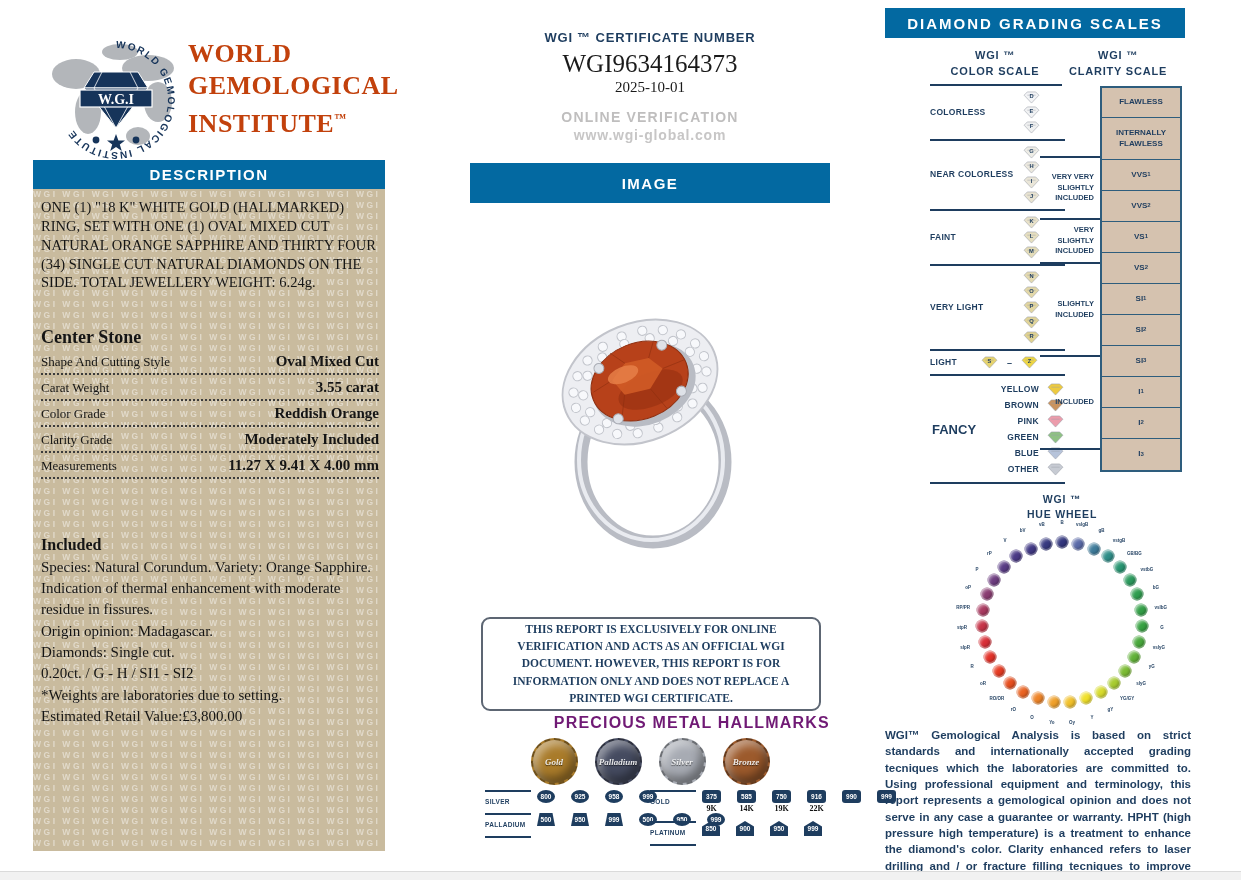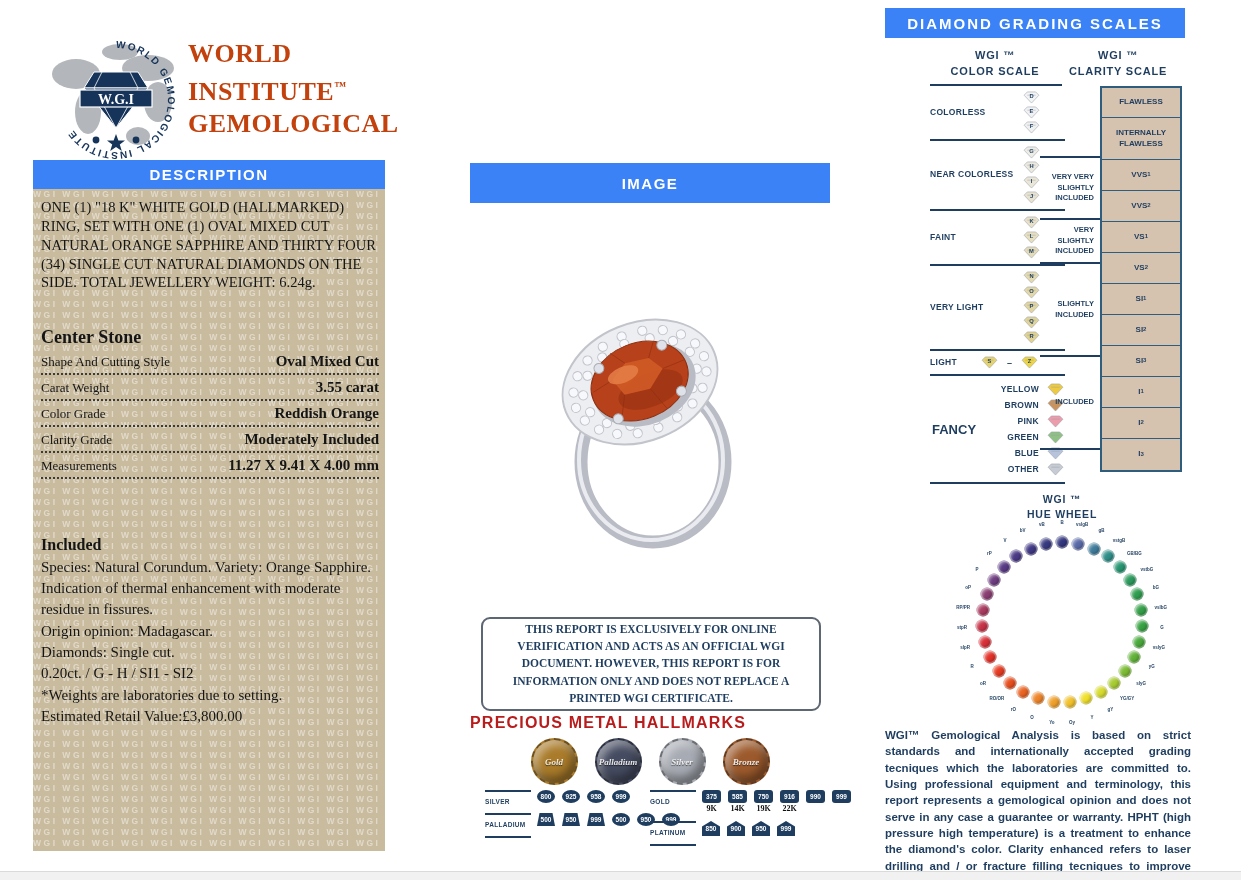--- a/index.html
+++ b/index.html
@@ -5,21 +5,21 @@
   * { box-sizing: border-box; margin: 0; padding: 0; }
   body { background:#fff; font-family:"Liberation Sans", sans-serif; }
   #page { position:relative; width:1241px; height:880px; background:#fff; overflow:hidden; }
 
   
   #logo { position:absolute; left:50px; top:34px; width:132px; height:126px; }
   #org-title { position:absolute; left:188px; top:38px; width:210px;
     font-family:"Liberation Serif", serif; font-weight:bold; font-size:26px; line-height:32px;
     color:#c2410c; letter-spacing:0.5px; }
   #org-title .tm { font-size:12px; vertical-align:super; }
-  .navy-bar { position:absolute; background:#3b82f6; color:#fff; display:flex; align-items:center;
+  .navy-bar { position:absolute; background:#0369a1; color:#fff; display:flex; align-items:center;
     justify-content:center; font-weight:bold; letter-spacing:1.5px; }
   #desc-bar { left:33px; top:160px; width:352px; height:29px; font-size:15px; }
   #beige { position:absolute; left:33px; top:189px; width:352px; height:662px; background:#c9bb9e; overflow:hidden; }
   #beige .texture { position:absolute; inset:0; color:rgba(255,255,255,0.45); font-size:8.5px;
     line-height:11px; font-weight:bold; letter-spacing:2.5px; word-break:break-all; overflow:hidden; }
   .beige-block { position:absolute; font-family:"Liberation Serif", serif; color:#151515; }
   #desc-text { left:8px; top:9px; width:338px; font-size:14.5px; line-height:1.3; }
   #center-stone { left:8px; top:138px; width:338px; }
   .cs-title { font-size:18px; font-weight:bold; margin-bottom:1px; }
   .cs-row { display:flex; justify-content:space-between; align-items:baseline;
@@ -36,36 +36,36 @@
   #cert-date { font-family:"Liberation Serif", serif; font-size:15px; color:#1a1a1a; margin-top:1px; }
   #online-verif { font-size:14px; font-weight:bold; color:#bfbebe; letter-spacing:1.2px; margin-top:13px; }
   #website { font-size:14px; font-weight:bold; color:#c7c6c6; letter-spacing:0.8px; margin-top:2px; }
   #image-bar { left:470px; top:163px; width:360px; height:40px; font-size:15px; }
   #ring-wrap { position:absolute; left:515px; top:290px; width:280px; height:270px; }
   #disclaimer-box { position:absolute; left:481px; top:617px; width:340px; height:94px;
     border:2px solid #5d6673; border-radius:9px; display:flex; align-items:center; justify-content:center;
     padding:6px 18px; }
   #disclaimer-box p { font-family:"Liberation Serif", serif; font-weight:bold; font-size:11.5px;
     line-height:1.5; color:#1e3d5f; text-align:center; }
-  #hallmarks-title { position:absolute; left:470px; top:714px; width:360px; text-align:left;
-    font-size:16px; font-weight:bold; color:#b91c1c; letter-spacing:1.2px; }
+  #hallmarks-title { position:absolute; left:470px; top:714px; width:360px; text-align:right;
+    font-size:16px; font-weight:bold; color:#701a75; letter-spacing:1.2px; }
   #medals-row { position:absolute; left:470px; top:738px; width:360px; display:flex;
     justify-content:center; gap:17px; }
   .medal { width:47px; height:47px; border-radius:50%; border:2px dashed rgba(0,0,0,0.35);
     display:flex; align-items:center; justify-content:center;
     box-shadow: inset -4px -6px 8px rgba(0,0,0,0.38), inset 4px 5px 8px rgba(255,255,255,0.45); }
   .medal span { font-family:"Liberation Serif", serif; font-style:italic; font-weight:bold;
     color:rgba(255,255,255,0.88); font-size:9px; text-shadow:0 1px 1px rgba(0,0,0,0.6); }
   .hm-col { position:absolute; top:790px; }
   #hm-col-0 { left:485px; width:162px; }
   #hm-col-1 { left:650px; width:178px; }
   .hm-row { display:flex; align-items:flex-start; gap:6px; margin-bottom:8px; }
   .hm-label { width:46px; font-size:6.5px; font-weight:bold; color:#1e3d5f; letter-spacing:0.3px;
     border-top:2px solid #1e3d5f; padding-top:6px; flex-shrink:0; }
-  .hm-stamps { display:flex; gap:7px; align-items:flex-start; flex-wrap:nowrap; }
+  .hm-stamps { display:flex; gap:16px; align-items:flex-start; flex-wrap:nowrap; }
   .stampwrap { display:inline-flex; flex-direction:column; align-items:center; gap:1px; }
   .stamp { display:inline-flex; align-items:center; justify-content:center; background:#1e3d5f;
     color:#fff; font-size:6.5px; font-weight:bold; width:18px; height:13px; }
   .stamp.oval { border-radius:50%; }
   .stamp.rect { border-radius:3px; width:19px; }
   .stamp.trap { clip-path:polygon(14% 0, 86% 0, 100% 100%, 0 100%); }
   .stamp.house { clip-path:polygon(50% 0, 100% 36%, 100% 100%, 0 100%, 0 36%); height:15px; }
   .stampsub { font-family:"Liberation Serif", serif; font-weight:bold; font-size:8px; color:#111; }
   .hm-endline { width:46px; border-top:2px solid #1e3d5f; }
 
@@ -152,22 +152,22 @@
       <rect x="30" y="56" width="72" height="17" fill="#16345a" stroke="#fff" stroke-width="1.2"></rect>
       <text x="66" y="69.5" text-anchor="middle" font-size="14" font-weight="bold" fill="#ffffff" font-family="Liberation Serif, serif">W.G.I</text>
     </g>
     <polygon points="66,100 68.4,106.5 75,106.5 69.8,110.5 71.8,117 66,113 60.2,117 62.2,110.5 57,106.5 63.6,106.5" fill="#16345a"></polygon>
     <circle cx="46" cy="106" r="3.4" fill="#16345a"></circle>
     <circle cx="86" cy="106" r="3.4" fill="#16345a"></circle>
   </svg>
 
   <div id="org-title">
     <div>WORLD</div>
+    <div>GEMOLOGICAL</div>
     <div><span>INSTITUTE</span><span class="tm">™</span></div>
-    <div>GEMOLOGICAL</div>
   </div>
 
   <div id="desc-bar" class="navy-bar">
     <span>DESCRIPTION</span>
   </div>
   <div id="beige">
     <div class="texture">WGI WGI WGI WGI WGI WGI WGI WGI WGI WGI WGI WGI WGI WGI WGI WGI WGI WGI WGI WGI WGI WGI WGI WGI WGI WGI WGI WGI WGI WGI WGI WGI WGI WGI WGI WGI WGI WGI WGI WGI WGI WGI WGI WGI WGI WGI WGI WGI WGI WGI WGI WGI WGI WGI WGI WGI WGI WGI WGI WGI WGI WGI WGI WGI WGI WGI WGI WGI WGI WGI WGI WGI WGI WGI WGI WGI WGI WGI WGI WGI WGI WGI WGI WGI WGI WGI WGI WGI WGI WGI WGI WGI WGI WGI WGI WGI WGI WGI WGI WGI WGI WGI WGI WGI WGI WGI WGI WGI WGI WGI WGI WGI WGI WGI WGI WGI WGI WGI WGI WGI WGI WGI WGI WGI WGI WGI WGI WGI WGI WGI WGI WGI WGI WGI WGI WGI WGI WGI WGI WGI WGI WGI WGI WGI WGI WGI WGI WGI WGI WGI WGI WGI WGI WGI WGI WGI WGI WGI WGI WGI WGI WGI WGI WGI WGI WGI WGI WGI WGI WGI WGI WGI WGI WGI WGI WGI WGI WGI WGI WGI WGI WGI WGI WGI WGI WGI WGI WGI WGI WGI WGI WGI WGI WGI WGI WGI WGI WGI WGI WGI WGI WGI WGI WGI WGI WGI WGI WGI WGI WGI WGI WGI WGI WGI WGI WGI WGI WGI WGI WGI WGI WGI WGI WGI WGI WGI WGI WGI WGI WGI WGI WGI WGI WGI WGI WGI WGI WGI WGI WGI WGI WGI WGI WGI WGI WGI WGI WGI WGI WGI WGI WGI WGI WGI WGI WGI WGI WGI WGI WGI WGI WGI WGI WGI WGI WGI WGI WGI WGI WGI WGI WGI WGI WGI WGI WGI WGI WGI WGI WGI WGI WGI WGI WGI WGI WGI WGI WGI WGI WGI WGI WGI WGI WGI WGI WGI WGI WGI WGI WGI WGI WGI WGI WGI WGI WGI WGI WGI WGI WGI WGI WGI WGI WGI WGI WGI WGI WGI WGI WGI WGI WGI WGI WGI WGI WGI WGI WGI WGI WGI WGI WGI WGI WGI WGI WGI WGI WGI WGI WGI WGI WGI WGI WGI WGI WGI WGI WGI WGI WGI WGI WGI WGI WGI WGI WGI WGI WGI WGI WGI WGI WGI WGI WGI WGI WGI WGI WGI WGI WGI WGI WGI WGI WGI WGI WGI WGI WGI WGI WGI WGI WGI WGI WGI WGI WGI WGI WGI WGI WGI WGI WGI WGI WGI WGI WGI WGI WGI WGI WGI WGI WGI WGI WGI WGI WGI WGI WGI WGI WGI WGI WGI WGI WGI WGI WGI WGI WGI WGI WGI WGI WGI WGI WGI WGI WGI WGI WGI WGI WGI WGI WGI WGI WGI WGI WGI WGI WGI WGI WGI WGI WGI WGI WGI WGI WGI WGI WGI WGI WGI WGI WGI WGI WGI WGI WGI WGI WGI WGI WGI WGI WGI WGI WGI WGI WGI WGI WGI WGI WGI WGI WGI WGI WGI WGI WGI WGI WGI WGI WGI WGI WGI WGI WGI WGI WGI WGI WGI WGI WGI WGI WGI WGI WGI WGI WGI WGI WGI WGI WGI WGI WGI WGI WGI WGI WGI WGI WGI WGI WGI WGI WGI WGI WGI WGI WGI WGI WGI WGI WGI WGI WGI WGI WGI WGI WGI WGI WGI WGI WGI WGI WGI WGI WGI WGI WGI WGI WGI WGI WGI WGI WGI WGI WGI WGI WGI WGI WGI WGI WGI WGI WGI WGI WGI WGI WGI WGI WGI WGI WGI WGI WGI WGI WGI WGI WGI WGI WGI WGI WGI WGI WGI WGI WGI WGI WGI WGI WGI WGI WGI WGI WGI WGI WGI WGI WGI WGI WGI WGI WGI WGI WGI WGI WGI WGI WGI WGI WGI WGI WGI WGI WGI WGI WGI WGI WGI WGI WGI WGI WGI WGI WGI WGI WGI WGI WGI WGI WGI WGI WGI WGI WGI WGI WGI WGI WGI WGI WGI WGI WGI WGI WGI WGI WGI WGI WGI WGI WGI WGI WGI WGI WGI WGI WGI WGI WGI WGI WGI WGI WGI WGI WGI WGI WGI WGI WGI WGI WGI WGI WGI WGI WGI WGI WGI WGI WGI WGI WGI WGI WGI WGI WGI WGI WGI WGI WGI WGI WGI WGI WGI WGI WGI WGI WGI WGI WGI WGI WGI WGI WGI WGI WGI WGI WGI WGI WGI WGI WGI WGI WGI WGI WGI WGI WGI WGI WGI WGI WGI WGI WGI WGI WGI WGI WGI WGI WGI WGI WGI WGI WGI WGI WGI WGI WGI WGI WGI WGI WGI WGI WGI WGI WGI WGI WGI WGI WGI WGI WGI WGI WGI WGI WGI WGI WGI WGI WGI WGI WGI WGI WGI WGI WGI WGI WGI WGI WGI WGI WGI WGI WGI WGI WGI WGI WGI WGI WGI WGI WGI WGI WGI WGI WGI WGI WGI WGI WGI WGI WGI WGI WGI WGI WGI WGI WGI WGI WGI WGI WGI WGI WGI WGI WGI WGI WGI WGI WGI WGI WGI WGI WGI WGI WGI WGI WGI WGI WGI WGI WGI WGI WGI WGI WGI WGI WGI WGI WGI WGI WGI WGI WGI WGI WGI WGI WGI WGI WGI WGI WGI WGI WGI WGI WGI WGI WGI WGI WGI WGI WGI WGI WGI WGI WGI WGI WGI WGI WGI WGI WGI WGI WGI WGI WGI WGI WGI WGI WGI WGI WGI WGI WGI WGI WGI WGI WGI WGI WGI WGI WGI WGI WGI WGI WGI WGI WGI WGI WGI WGI WGI WGI WGI WGI WGI WGI WGI WGI WGI WGI WGI WGI WGI WGI WGI WGI WGI WGI WGI WGI WGI WGI WGI WGI WGI WGI WGI WGI WGI WGI WGI WGI WGI WGI WGI WGI WGI WGI WGI WGI WGI WGI WGI WGI WGI WGI WGI WGI WGI WGI WGI WGI WGI WGI WGI WGI WGI WGI WGI WGI WGI WGI WGI WGI WGI WGI WGI WGI WGI WGI WGI WGI WGI WGI WGI WGI WGI WGI WGI WGI WGI WGI WGI WGI WGI WGI WGI WGI WGI WGI WGI WGI WGI WGI WGI WGI WGI WGI WGI WGI WGI WGI WGI WGI WGI WGI WGI WGI WGI WGI WGI WGI WGI WGI WGI WGI WGI WGI WGI WGI WGI WGI WGI WGI WGI WGI WGI WGI WGI WGI WGI WGI WGI WGI WGI WGI WGI WGI WGI WGI WGI WGI WGI WGI WGI WGI WGI WGI WGI WGI WGI WGI WGI WGI WGI WGI WGI WGI WGI WGI WGI WGI WGI WGI WGI WGI WGI WGI WGI WGI WGI WGI WGI WGI WGI WGI WGI WGI WGI WGI WGI WGI WGI WGI WGI WGI WGI WGI WGI WGI WGI WGI WGI WGI WGI WGI WGI WGI WGI WGI WGI WGI WGI WGI WGI WGI WGI WGI WGI WGI WGI WGI WGI WGI WGI WGI WGI WGI WGI WGI WGI WGI WGI WGI WGI WGI WGI WGI WGI WGI WGI WGI WGI WGI WGI WGI WGI WGI WGI WGI WGI WGI WGI WGI WGI WGI WGI WGI WGI WGI WGI WGI WGI WGI WGI WGI WGI WGI WGI WGI WGI WGI WGI WGI WGI WGI WGI WGI WGI WGI WGI WGI WGI WGI WGI WGI WGI WGI WGI WGI WGI WGI WGI WGI WGI WGI WGI WGI WGI WGI WGI WGI WGI WGI WGI WGI WGI WGI WGI WGI WGI WGI WGI WGI WGI WGI WGI WGI WGI WGI WGI WGI WGI WGI WGI WGI WGI WGI WGI WGI WGI WGI WGI WGI WGI WGI WGI WGI WGI WGI WGI WGI WGI WGI WGI WGI WGI WGI WGI WGI WGI WGI WGI WGI WGI WGI WGI WGI WGI WGI WGI WGI WGI WGI WGI WGI WGI WGI WGI WGI WGI WGI WGI WGI WGI WGI WGI WGI WGI WGI WGI WGI WGI WGI WGI WGI WGI WGI WGI WGI WGI WGI WGI WGI WGI WGI WGI WGI WGI WGI WGI WGI WGI WGI WGI WGI WGI WGI WGI WGI WGI WGI WGI WGI WGI WGI WGI WGI WGI WGI WGI WGI WGI WGI WGI WGI WGI WGI WGI WGI WGI WGI WGI WGI WGI WGI WGI WGI WGI WGI WGI WGI WGI WGI WGI WGI WGI WGI WGI WGI WGI WGI WGI WGI WGI WGI WGI WGI WGI WGI WGI WGI WGI WGI WGI WGI WGI WGI WGI WGI WGI WGI WGI WGI WGI WGI WGI WGI WGI WGI WGI WGI WGI WGI WGI WGI WGI WGI WGI WGI WGI WGI WGI WGI WGI WGI WGI WGI WGI WGI WGI WGI WGI WGI WGI WGI WGI WGI WGI WGI WGI WGI WGI WGI WGI WGI WGI WGI WGI WGI WGI WGI WGI WGI WGI WGI WGI WGI WGI WGI WGI WGI WGI WGI WGI WGI WGI WGI WGI WGI WGI WGI WGI WGI WGI WGI WGI WGI WGI WGI WGI WGI WGI WGI WGI WGI WGI WGI WGI WGI WGI WGI WGI WGI WGI WGI WGI WGI WGI WGI WGI WGI WGI WGI WGI WGI WGI WGI WGI WGI WGI WGI WGI WGI WGI WGI WGI WGI WGI WGI WGI WGI WGI WGI WGI WGI WGI WGI WGI WGI WGI WGI WGI WGI WGI WGI WGI WGI WGI WGI WGI WGI WGI WGI WGI WGI WGI WGI WGI WGI WGI WGI WGI WGI WGI WGI WGI WGI WGI WGI WGI WGI WGI </div>
     <p id="desc-text" class="beige-block">ONE (1) "18 K" WHITE GOLD (HALLMARKED) RING, SET WITH ONE (1) OVAL MIXED CUT NATURAL ORANGE SAPPHIRE AND THIRTY FOUR (34) SINGLE CUT NATURAL DIAMONDS ON THE SIDE. TOTAL JEWELLERY WEIGHT: 6.24g.</p>
     <div id="center-stone" class="beige-block">
       <div class="cs-title">Center Stone</div>
@@ -201,20 +201,27 @@
           <div>Indication of thermal enhancement with moderate residue in fissures.</div>
           <div>Origin opinion: Madagascar.</div>
           <div>Diamonds: Single cut.</div>
           <div>0.20ct. / G - H / SI1 - SI2</div>
           <div>*Weights are laboratories due to setting.</div>
           <div>Estimated Retail Value:£3,800.00</div>
         </div>
     </div>
   </div>
 
+  <div id="cert-block">
+    <div id="cert-label">WGI ™ CERTIFICATE NUMBER</div>
+    <div id="cert-number">WGI9634164373</div>
+    <div id="cert-date">2025-10-01</div>
+    <div id="online-verif">ONLINE VERIFICATION</div>
+    <div id="website">www.wgi-global.com</div>
+  </div>
 
   <div id="image-bar" class="navy-bar">
     <span>IMAGE</span>
   </div>
 
   <div id="ring-wrap">
     <svg width="280" height="270" viewBox="0 0 280 270">
       <ellipse cx="138" cy="172" rx="72" ry="80" fill="none" stroke="#b9bcc4" stroke-width="13"></ellipse>
       <ellipse cx="136" cy="170" rx="72" ry="80" fill="none" stroke="#e9ebf0" stroke-width="4"></ellipse>
       <g transform="rotate(-22 125 92)">

